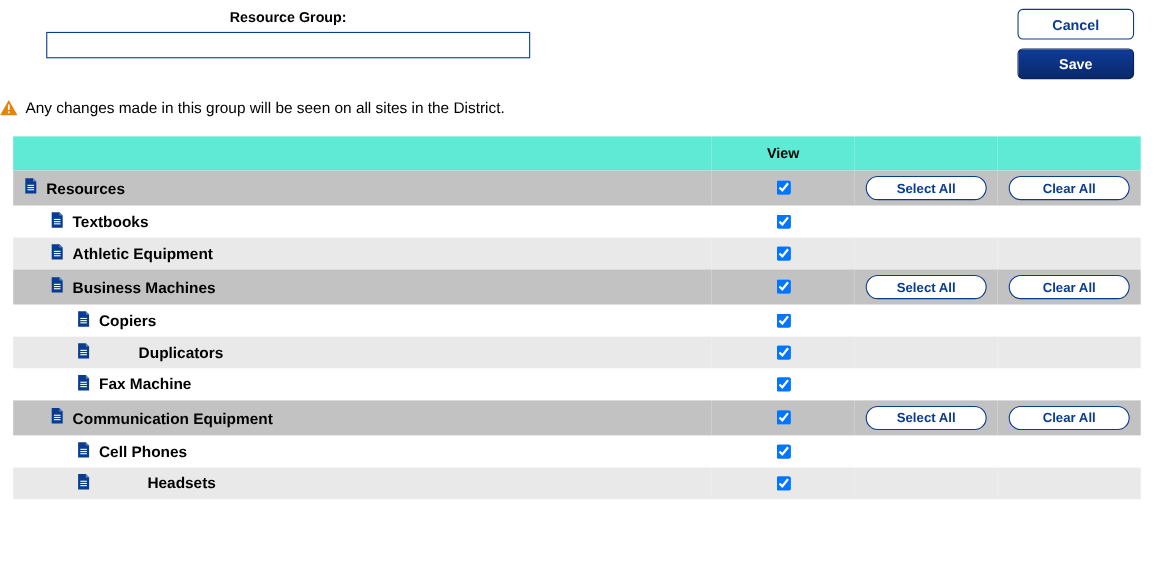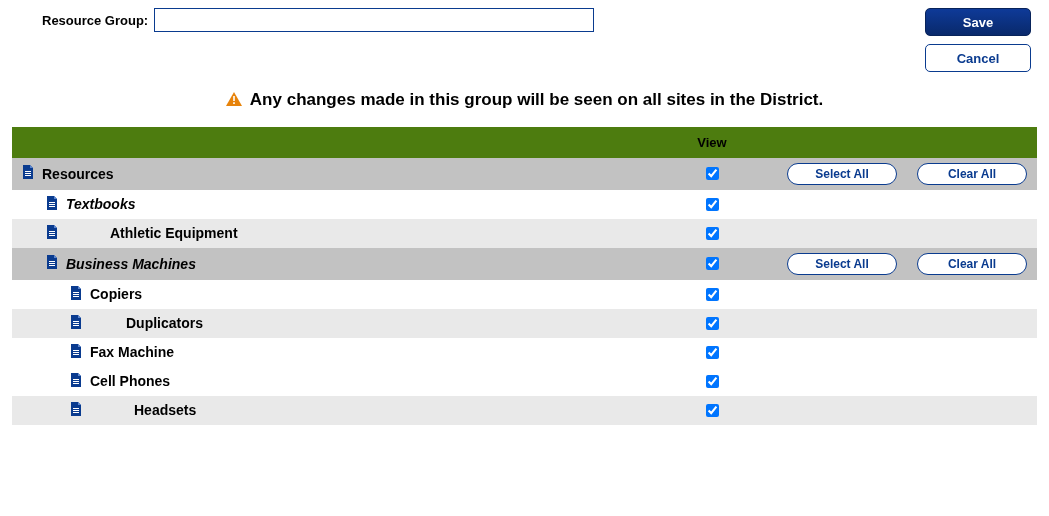--- a/index.html
+++ b/index.html
@@ -13,20 +13,21 @@
   }
   .header-row {
     display: flex;
     align-items: flex-start;
     padding: 8px 12px 0 42px;
   }
   .label-input {
     display: flex;
     align-items: center;
     gap: 6px;
+    flex-direction: column;
   }
   .label-input label {
     font-weight: bold;
     font-size: 13px;
   }
   .label-input input {
     width: 440px;
     height: 24px;
     border: 1px solid #0a3b8f;
     padding: 2px 4px;
@@ -70,45 +71,44 @@
     border: 1.5px solid #0a3b8f;
     color: #0a3b8f;
     font-weight: bold;
     font-size: 12px;
     cursor: pointer;
     display: inline-flex;
     align-items: center;
     justify-content: center;
   }
   .warn-row {
-    text-align: center;
-    font-weight: bold;
+    font-weight: normal;
     padding: 18px 0 16px 0;
-    font-size: 17px;
+    font-size: 14px;
   }
   .warn-row .icon {
     color: #e7830b;
     vertical-align: middle;
     margin-right: 4px;
     display: inline-block;
   }
   .table-wrap {
     padding: 0 12px;
   }
   table {
     width: 100%;
     border-collapse: collapse;
     table-layout: fixed;
   }
   col.c-name { width: auto; }
   col.c-view { width: 130px; }
   col.c-sel  { width: 130px; }
   col.c-clr  { width: 130px; }
   thead td {
-    background: #4d7c0f;
+    background: #5eead4;
     font-weight: bold;
     font-size: 13px;
     padding: 8px 4px;
     text-align: center;
   }
   thead td:first-child { text-align: left; }
   tbody td {
     padding: 5px 4px;
     vertical-align: middle;
   }
@@ -138,22 +138,22 @@
 </style>
 </head>
 <body>
 
 <div class="header-row">
   <div class="label-input">
     <label>Resource Group:</label>
     <input type="text" value="" style="">
   </div>
   <div class="action-col">
+    <button class="btn btn-secondary">Cancel</button>
     <button class="btn btn-primary">Save</button>
-    <button class="btn btn-secondary">Cancel</button>
   </div>
 </div>
 
 <div class="warn-row">
   <span class="icon">
     <svg width="16" height="14" viewBox="0 0 16 14">
       <path d="M8 0 L16 14 L0 14 Z" fill="#e7830b"></path>
       <rect x="7.2" y="4" width="1.6" height="5" fill="#fff"></rect>
       <rect x="7.2" y="10.2" width="1.6" height="1.8" fill="#fff"></rect>
     </svg>
@@ -190,55 +190,55 @@
                 </svg></span>
               <span>Resources</span>
             </div>
           </td>
           <td class="chk-cell"><input type="checkbox" checked="" style=""></td>
           <td class="btn-cell"><button class="btn-pill">Select All</button></td>
           <td class="btn-cell"><button class="btn-pill">Clear All</button></td>
         </tr>
         <tr class="row-even">
           <td>
-            <div class="name-cell" style="padding-left: 28px; font-style: italic;">
+            <div class="name-cell" style="padding-left: 28px;">
               <span class="doc-icon"><svg width="16" height="16" viewBox="0 0 16 16">
                   <path d="M3 1 h7 l3 3 v11 h-10 z" fill="#0a3b8f"></path>
                   <path d="M10 1 v3 h3 z" fill="#5b86cf"></path>
                   <rect x="5" y="7" width="6" height="1" fill="#fff"></rect>
                   <rect x="5" y="9" width="6" height="1" fill="#fff"></rect>
                   <rect x="5" y="11" width="6" height="1" fill="#fff"></rect>
                 </svg></span>
               <span>Textbooks</span>
             </div>
           </td>
           <td class="chk-cell"><input type="checkbox" checked="" style=""></td>
           <td class="btn-cell"></td>
           <td class="btn-cell"></td>
         </tr>
         <tr class="row-odd">
           <td>
-            <div class="name-cell" style="padding-left: 28px; gap: 44px;">
+            <div class="name-cell" style="padding-left: 28px;">
               <span class="doc-icon"><svg width="16" height="16" viewBox="0 0 16 16">
                   <path d="M3 1 h7 l3 3 v11 h-10 z" fill="#0a3b8f"></path>
                   <path d="M10 1 v3 h3 z" fill="#5b86cf"></path>
                   <rect x="5" y="7" width="6" height="1" fill="#fff"></rect>
                   <rect x="5" y="9" width="6" height="1" fill="#fff"></rect>
                   <rect x="5" y="11" width="6" height="1" fill="#fff"></rect>
                 </svg></span>
               <span>Athletic Equipment</span>
             </div>
           </td>
           <td class="chk-cell"><input type="checkbox" checked="" style=""></td>
           <td class="btn-cell"></td>
           <td class="btn-cell"></td>
         </tr>
         <tr class="row-cat">
           <td>
-            <div class="name-cell" style="padding-left: 28px; font-style: italic;">
+            <div class="name-cell" style="padding-left: 28px;">
               <span class="doc-icon"><svg width="16" height="16" viewBox="0 0 16 16">
                   <path d="M3 1 h7 l3 3 v11 h-10 z" fill="#0a3b8f"></path>
                   <path d="M10 1 v3 h3 z" fill="#5b86cf"></path>
                   <rect x="5" y="7" width="6" height="1" fill="#fff"></rect>
                   <rect x="5" y="9" width="6" height="1" fill="#fff"></rect>
                   <rect x="5" y="11" width="6" height="1" fill="#fff"></rect>
                 </svg></span>
               <span>Business Machines</span>
             </div>
           </td>
@@ -289,20 +289,37 @@
                   <rect x="5" y="7" width="6" height="1" fill="#fff"></rect>
                   <rect x="5" y="9" width="6" height="1" fill="#fff"></rect>
                   <rect x="5" y="11" width="6" height="1" fill="#fff"></rect>
                 </svg></span>
               <span>Fax Machine</span>
             </div>
           </td>
           <td class="chk-cell"><input type="checkbox" checked="" style=""></td>
           <td class="btn-cell"></td>
           <td class="btn-cell"></td>
+        </tr>
+        <tr class="row-cat">
+          <td>
+            <div class="name-cell" style="padding-left: 28px;">
+              <span class="doc-icon"><svg width="16" height="16" viewBox="0 0 16 16">
+                  <path d="M3 1 h7 l3 3 v11 h-10 z" fill="#0a3b8f"></path>
+                  <path d="M10 1 v3 h3 z" fill="#5b86cf"></path>
+                  <rect x="5" y="7" width="6" height="1" fill="#fff"></rect>
+                  <rect x="5" y="9" width="6" height="1" fill="#fff"></rect>
+                  <rect x="5" y="11" width="6" height="1" fill="#fff"></rect>
+                </svg></span>
+              <span>Communication Equipment</span>
+            </div>
+          </td>
+          <td class="chk-cell"><input type="checkbox" checked="" style=""></td>
+          <td class="btn-cell"><button class="btn-pill">Select All</button></td>
+          <td class="btn-cell"><button class="btn-pill">Clear All</button></td>
         </tr>
         <tr class="row-even">
           <td>
             <div class="name-cell" style="padding-left: 52px;">
               <span class="doc-icon"><svg width="16" height="16" viewBox="0 0 16 16">
                   <path d="M3 1 h7 l3 3 v11 h-10 z" fill="#0a3b8f"></path>
                   <path d="M10 1 v3 h3 z" fill="#5b86cf"></path>
                   <rect x="5" y="7" width="6" height="1" fill="#fff"></rect>
                   <rect x="5" y="9" width="6" height="1" fill="#fff"></rect>
                   <rect x="5" y="11" width="6" height="1" fill="#fff"></rect>

